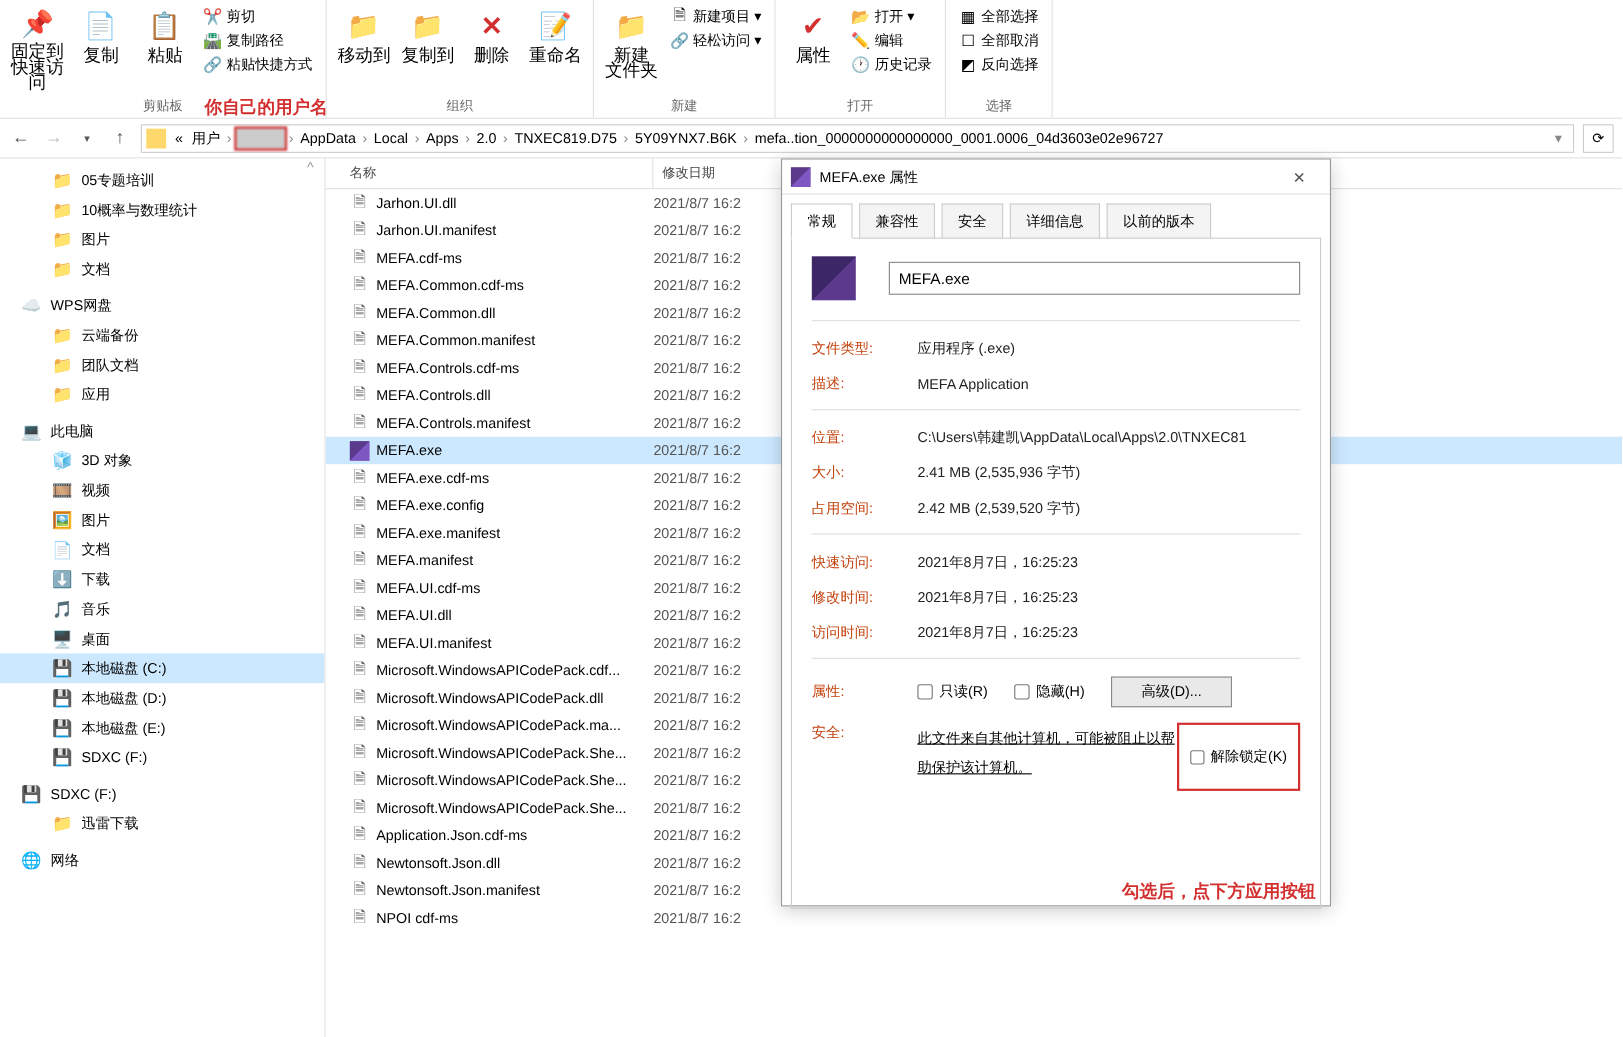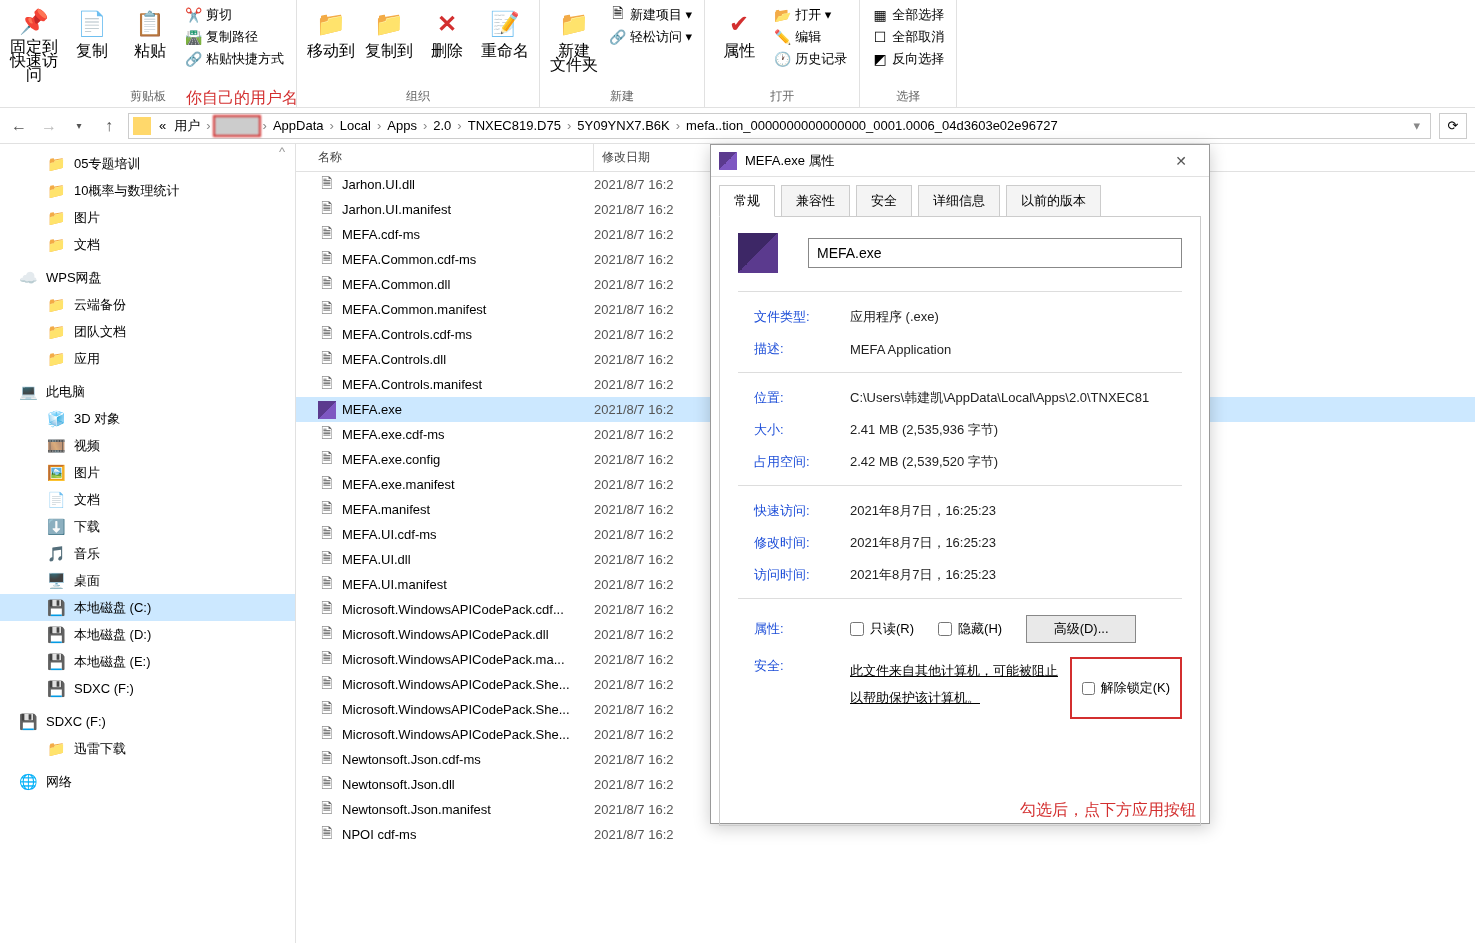--- a/index.html
+++ b/index.html
@@ -10,21 +10,21 @@
 .ribbon-group { display: flex; flex-direction: column; border-right: 1px solid #e1e1e1; padding: 4px 8px 0 8px; }
 .ribbon-row { display: flex; align-items: flex-start; gap: 6px; flex: 1; }
 .ribbon-btn-large { display: flex; flex-direction: column; align-items: center; justify-content: flex-start; width: 52px; height: 78px; padding: 4px 2px; cursor: pointer; }
 .ribbon-icon { width: 32px; height: 32px; margin-bottom: 4px; display: flex; align-items: center; justify-content: center; font-size: 24px; }
 .ribbon-label { font-size: 16px; text-align: center; line-height: 14px; }
 .ribbon-btn-small { display: flex; align-items: center; height: 22px; padding: 0 4px; cursor: pointer; font-size: 12px; gap: 4px; }
 .ribbon-sm-icon { width: 16px; height: 16px; display: inline-flex; align-items: center; justify-content: center; font-size: 14px; }
 .ribbon-group-label { font-size: 12px; color: #666; text-align: center; height: 20px; line-height: 18px; }
 .ribbon-col { display: flex; flex-direction: column; justify-content: center; gap: 0; }
 
-.annotation-red { color: #d32f2f; font-size: 16px; font-weight: normal; position: absolute; }
+.annotation-red { color: #d32f2f; font-size: 16px; font-weight: bold; position: absolute; }
 
 
 .addr-bar { display: flex; align-items: center; height: 36px; border-bottom: 1px solid #e1e1e1; padding: 0 8px; gap: 8px; }
 .nav-arrow { width: 22px; height: 22px; display: flex; align-items: center; justify-content: center; color: #555; cursor: pointer; font-size: 16px; }
 .breadcrumb { flex: 1; display: flex; align-items: center; border: 1px solid #ccc; height: 26px; padding: 0 4px; background: #fff; }
 .bc-icon { width: 18px; height: 18px; background: #ffd86b; margin-right: 4px; }
 .bc-seg { padding: 0 4px; cursor: pointer; display: flex; align-items: center; height: 100%; }
 .bc-sep { color: #888; padding: 0 2px; }
 .user-blur { width: 48px; height: 22px; background: #ccc; border: 2px solid #d32f2f; display: inline-block; filter: blur(1px); }
 .refresh-btn { width: 28px; height: 26px; border: 1px solid #ccc; display: flex; align-items: center; justify-content: center; cursor: pointer; }
@@ -61,21 +61,21 @@
 .props-close { margin-left: auto; width: 40px; height: 28px; display: flex; align-items: center; justify-content: center; cursor: pointer; font-size: 14px; color: #555; }
 .props-tabs { display: flex; padding: 8px 8px 0 8px; gap: 6px; }
 .props-tab { padding: 6px 14px; border: 1px solid #ccc; border-bottom: none; background: #f4f4f4; cursor: pointer; font-size: 13px; }
 .props-tab.active { background: #fff; border-bottom: 1px solid #fff; position: relative; z-index: 2; }
 .props-body { border: 1px solid #ccc; margin: 0 8px 8px 8px; padding: 16px 18px; margin-top: -1px; height: 610px; position: relative; }
 .props-row { display: flex; margin-bottom: 14px; align-items: center; }
 .props-hdr { display: flex; align-items: center; margin-bottom: 18px; }
 .props-app-icon { width: 40px; height: 40px; background: linear-gradient(135deg,#3d2766 50%, #5b3a8e 50%); margin-right: 30px; }
 .props-name-input { flex: 1; border: 1px solid #888; padding: 6px 8px; font-size: 14px; }
 .props-divider { border-top: 1px solid #ddd; margin: 8px 0 16px 0; }
-.props-label { width: 96px; color: #1d4ed8; margin-left: 16px; }
+.props-label { width: 96px; color: #c2410c; }
 .props-value { flex: 1; color: #222; }
 .props-checkbox { display: inline-flex; align-items: center; gap: 6px; margin-right: 24px; }
 .props-checkbox input { width: 14px; height: 14px; }
 .props-adv-btn { width: 110px; height: 28px; border: 1px solid #888; background: #e9e9e9; cursor: pointer; }
 .props-security { display: flex; align-items: flex-start; }
 .props-sec-text { flex: 1; line-height: 27px; text-decoration: underline; }
 .unblock-box { border: 2px solid #d32f2f; padding: 20px 10px; display: inline-flex; align-items: center; gap: 6px; }
 </style>
 </head>
 <body>
@@ -447,21 +447,21 @@
           <span class="file-name">Microsoft.WindowsAPICodePack.She...</span>
           <span class="file-date">2021/8/7 16:2</span>
         </div>
         <div class="file-row">
           <span class="file-icon">🗎</span>
           <span class="file-name">Microsoft.WindowsAPICodePack.She...</span>
           <span class="file-date">2021/8/7 16:2</span>
         </div>
         <div class="file-row">
           <span class="file-icon">🗎</span>
-          <span class="file-name">Newtonsoft.Json.cdf-ms</span>
+          <span class="file-name">Application.Json.cdf-ms</span>
           <span class="file-date">2021/8/7 16:2</span>
         </div>
         <div class="file-row">
           <span class="file-icon">🗎</span>
           <span class="file-name">Newtonsoft.Json.dll</span>
           <span class="file-date">2021/8/7 16:2</span>
         </div>
         <div class="file-row">
           <span class="file-icon">🗎</span>
           <span class="file-name">Newtonsoft.Json.manifest</span>

